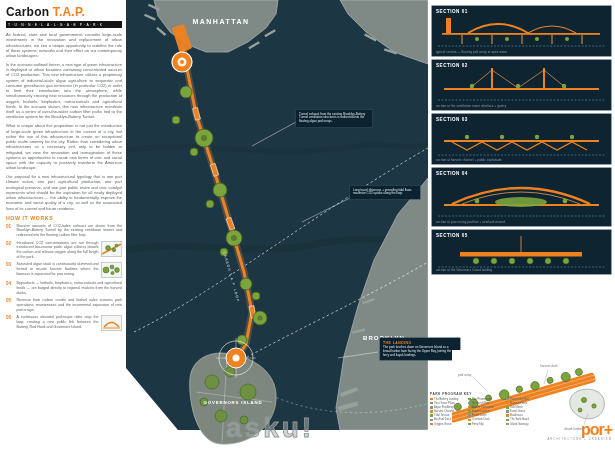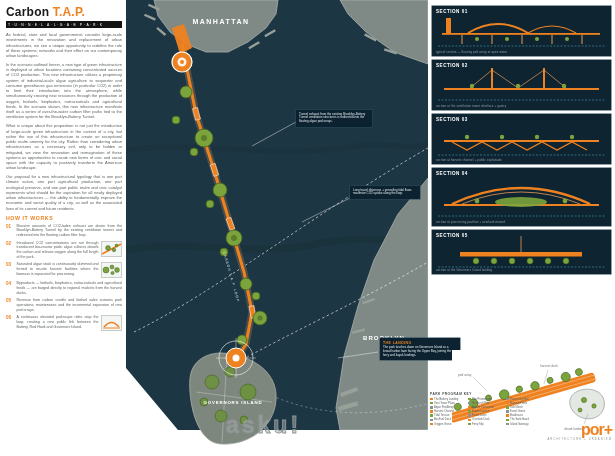--- a/index.html
+++ b/index.html
@@ -31,21 +31,21 @@
   .panel-label{position:absolute;left:4px;top:3px;color:#fff;font-weight:bold;font-size:4.6px;letter-spacing:.5px;}
   .panel-cap{position:absolute;left:4px;bottom:2px;color:#8fa5b0;font-size:2.8px;letter-spacing:.2px;}
   
   .plan-detail{position:absolute;left:452px;top:350px;width:160px;height:84px;}
   .legend{position:absolute;left:430px;top:392px;width:110px;}
   .legend-title{font-size:3.2px;font-weight:bold;color:#474b4b;letter-spacing:.5px;margin-bottom:1.5px;}
   .legend-cols{column-count:3;column-gap:4px;}
   .legend-item{display:flex;align-items:center;gap:1.5px;font-size:2.7px;color:#5a5f5f;margin-bottom:1.2px;break-inside:avoid;white-space:nowrap;}
   .legend-bullet{width:2.6px;height:2.6px;flex:0 0 2.6px;}
   .b0{background:#ef8220;} .b1{background:#7ca43d;} .b2{background:#8a9398;}
-  .watermark{position:absolute;left:226px;top:412px;font-size:23px;font-weight:bold;letter-spacing:3px;
+  .watermark{position:absolute;left:226px;top:412px;font-size:28px;font-weight:bold;letter-spacing:3px;
              color:rgba(170,176,176,0.5);-webkit-text-stroke:0.9px #8f9595;}
   .logo{position:absolute;right:3px;top:423px;text-align:right;}
   .logo-main{font-size:16px;font-weight:bold;color:#ef8220;line-height:0.85;letter-spacing:-1px;}
   .logo-plus{color:#ef8220;}
   .logo-sub{font-size:2.6px;color:#8a8f8f;letter-spacing:1.2px;margin-top:1px;}
 </style>
 </head>
 <body>
 
 <div class="board">

